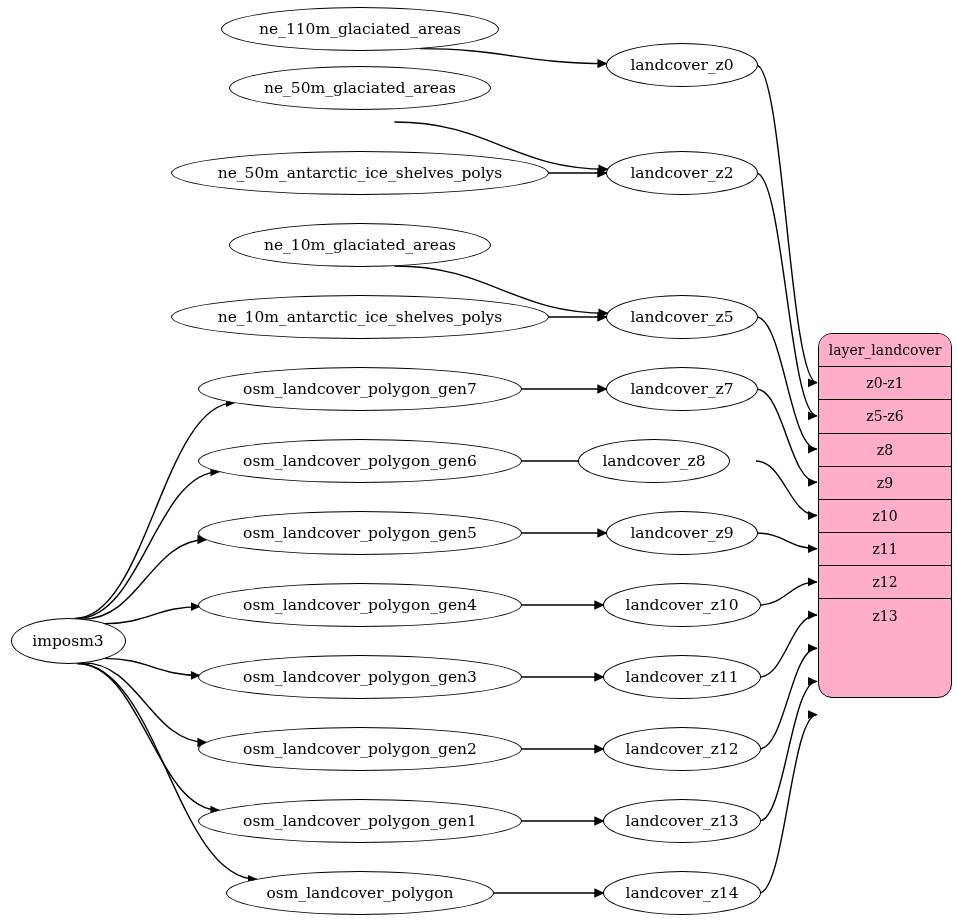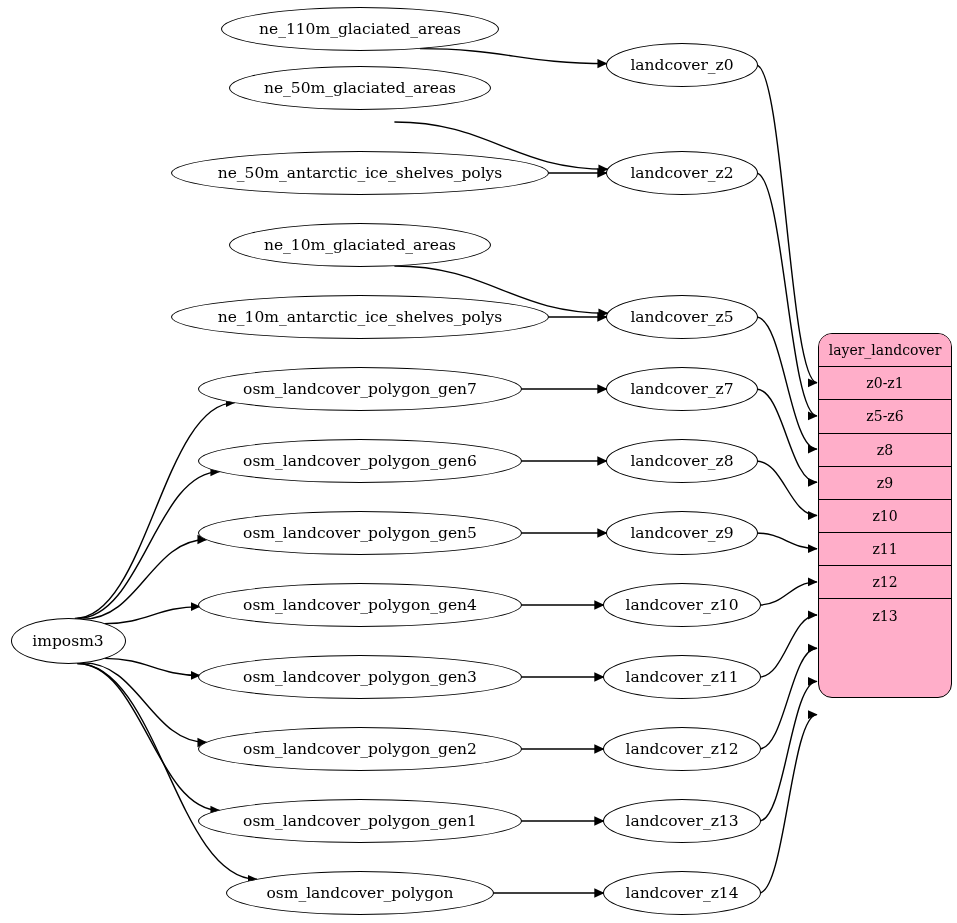--- a/index.html
+++ b/index.html
@@ -127,21 +127,21 @@
       </div>
       <div class="node ellipse" style="left: 606px; top: 151px; width: 152px; height: 44px; align-items: center;">
         <span>landcover_z2</span>
       </div>
       <div class="node ellipse" style="left: 606px; top: 295px; width: 152px; height: 44px;">
         <span>landcover_z5</span>
       </div>
       <div class="node ellipse" style="left: 606px; top: 367px; width: 152px; height: 44px;">
         <span>landcover_z7</span>
       </div>
-      <div class="node ellipse" style="left: 606px; top: 439px; width: 152px; height: 44px;">
+      <div class="node ellipse" style="left: 578px; top: 439px; width: 152px; height: 44px;">
         <span>landcover_z8</span>
       </div>
       <div class="node ellipse" style="left: 606px; top: 511px; width: 152px; height: 44px;">
         <span>landcover_z9</span>
       </div>
       <div class="node ellipse" style="left: 603px; top: 583px; width: 158px; height: 44px;">
         <span>landcover_z10</span>
       </div>
       <div class="node ellipse" style="left: 603px; top: 655px; width: 158px; height: 44px;">
         <span>landcover_z11</span>

